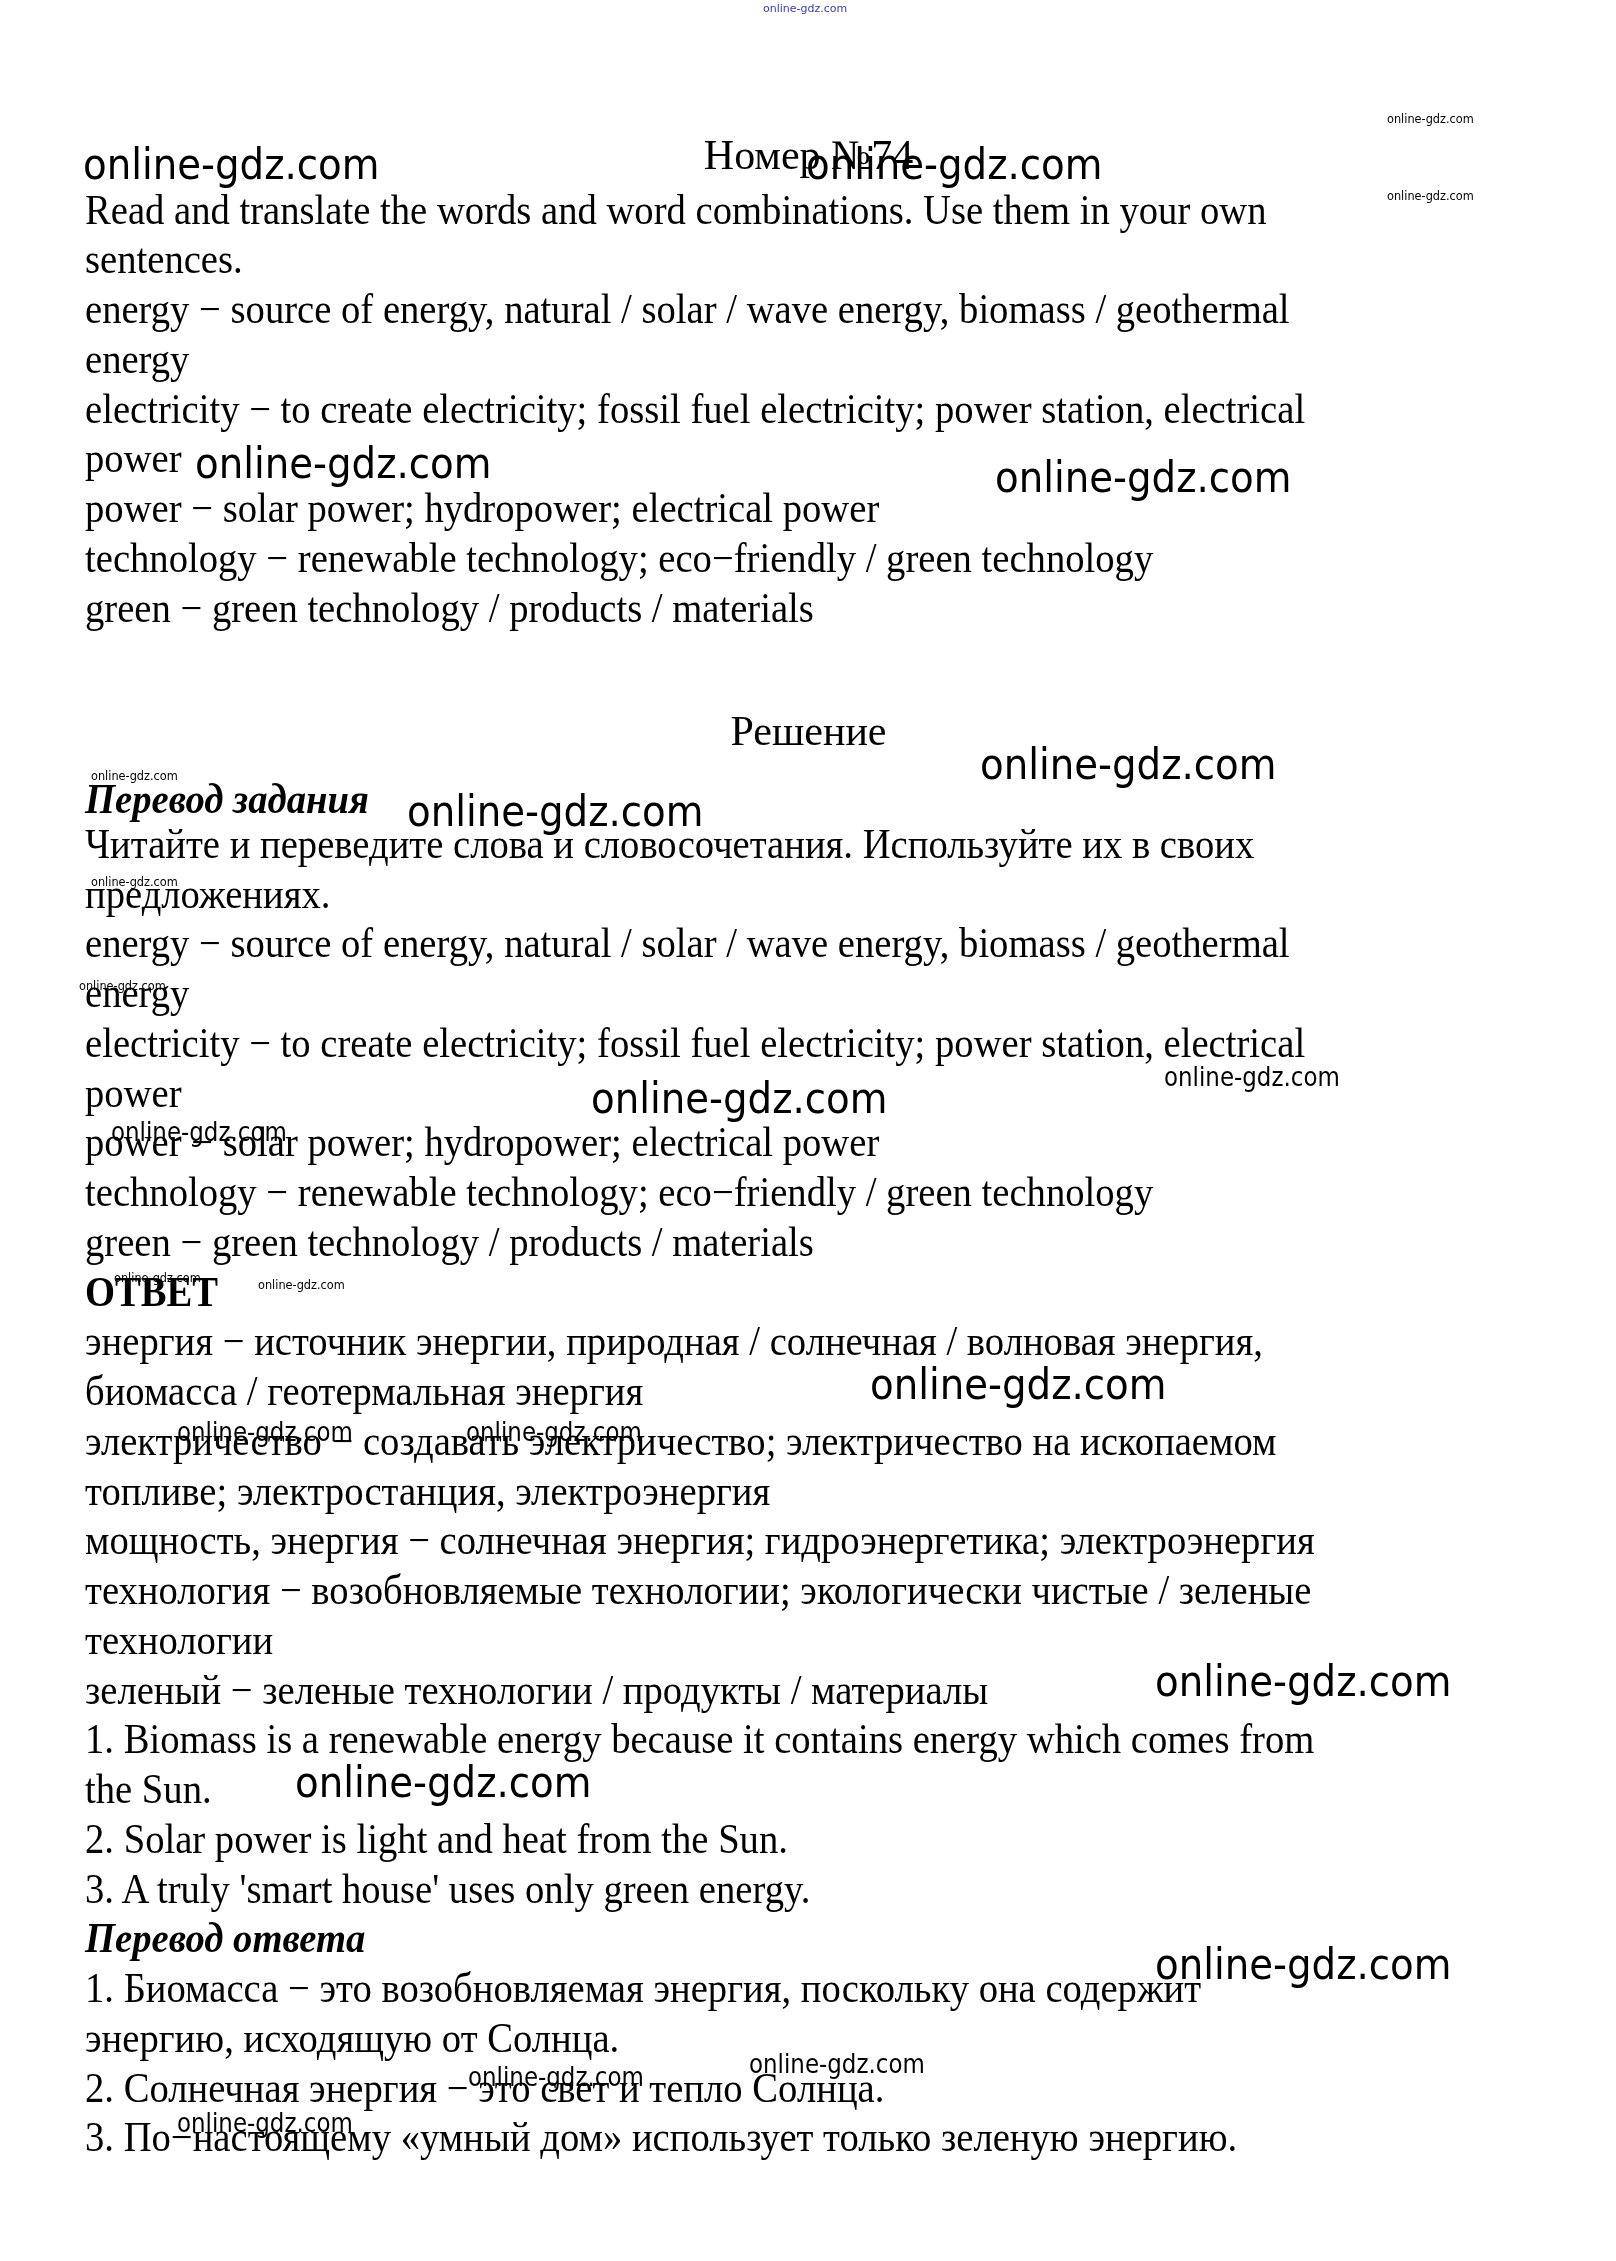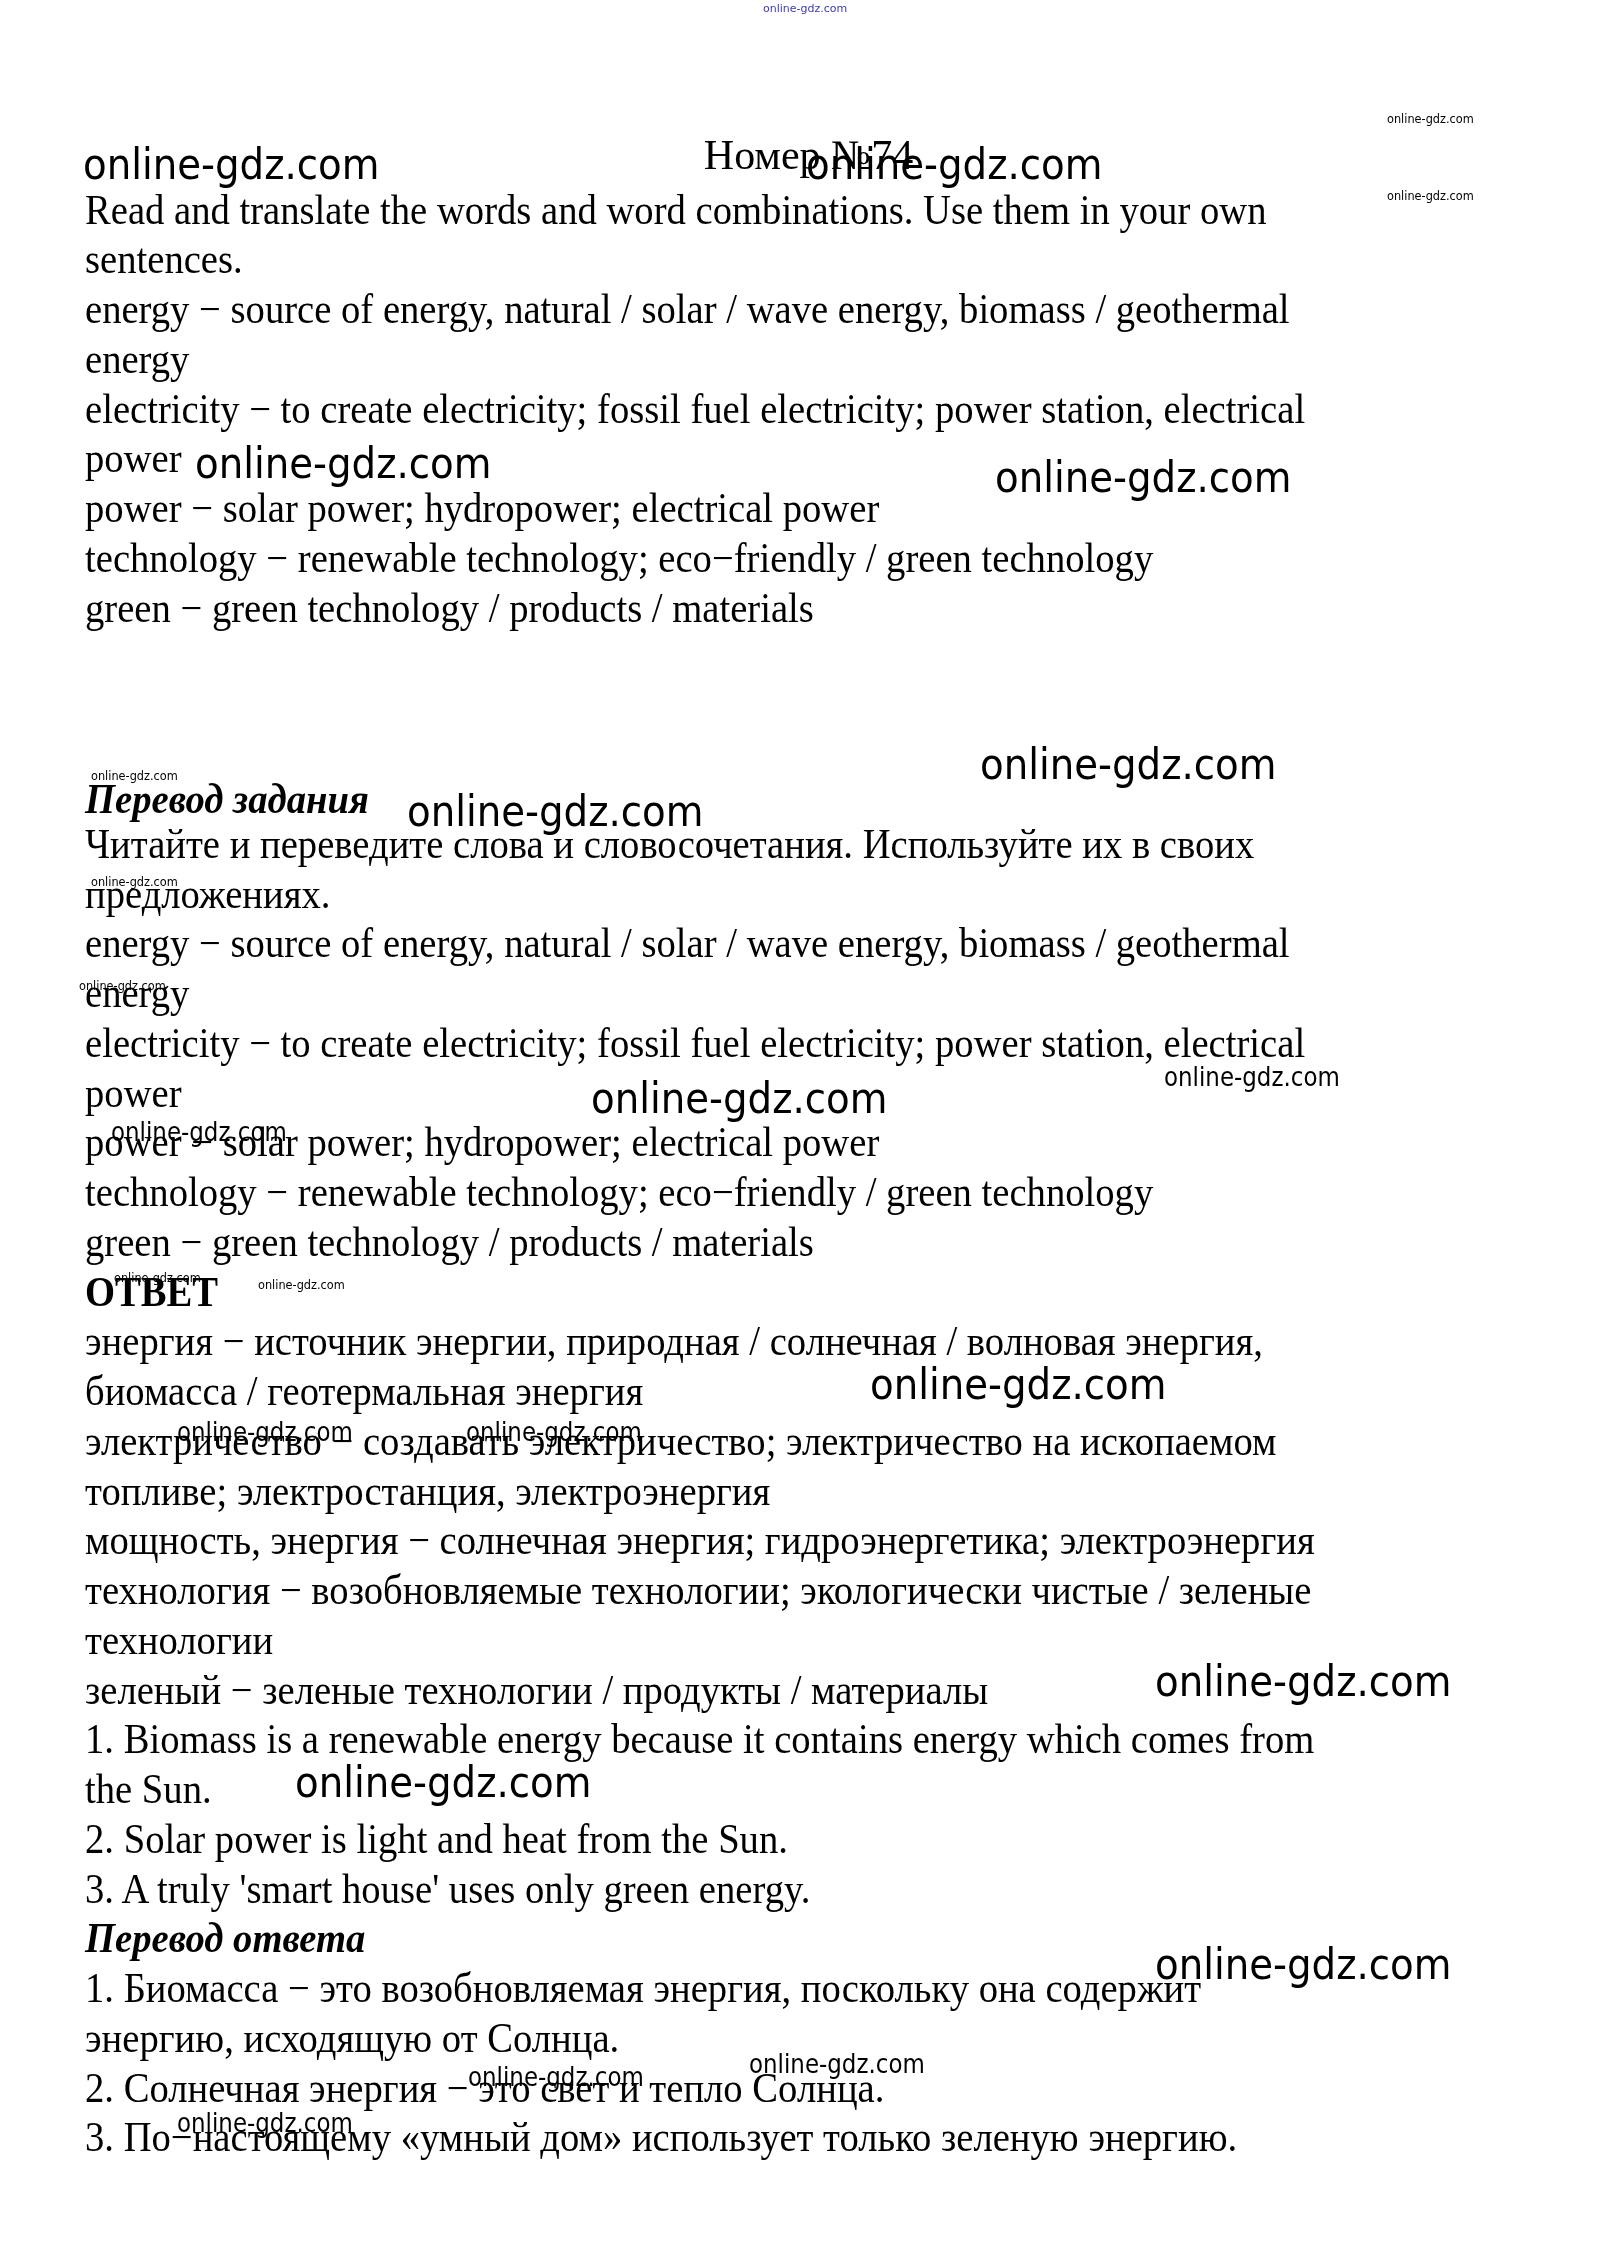--- a/index.html
+++ b/index.html
@@ -36,20 +36,21 @@
   <div class="t" style="top:189px;">Read and translate the words and word combinations. Use them in your own</div>
   <div class="t" style="top:238px;">sentences.</div>
   <div class="t" style="top:288px;">energy − source of energy, natural / solar / wave energy, biomass / geothermal</div>
   <div class="t" style="top:338px;">energy</div>
   <div class="t" style="top:388px;">electricity − to create electricity; fossil fuel electricity; power station, electrical</div>
   <div class="t" style="top:437px;">power</div>
   <div class="t" style="top:487px;">power − solar power; hydropower; electrical power</div>
   <div class="t" style="top:537px;">technology − renewable technology; eco−friendly / green technology</div>
   <div class="t" style="top:587px;">green − green technology / products / materials</div>
 
+  <div class="t center" style="top:680px;">Решение</div>
 
   <div class="t ital" style="top:778px;">Перевод задания</div>
   <div class="t" style="top:823px;">Читайте и переведите слова и словосочетания. Используйте их в своих</div>
   <div class="t" style="top:873px;">предложениях.</div>
   <div class="t" style="top:922px;">energy − source of energy, natural / solar / wave energy, biomass / geothermal</div>
   <div class="t" style="top:972px;">energy</div>
   <div class="t" style="top:1022px;">electricity − to create electricity; fossil fuel electricity; power station, electrical</div>
   <div class="t" style="top:1072px;">power</div>
   <div class="t" style="top:1121px;">power − solar power; hydropower; electrical power</div>
   <div class="t" style="top:1171px;">technology − renewable technology; eco−friendly / green technology</div>

